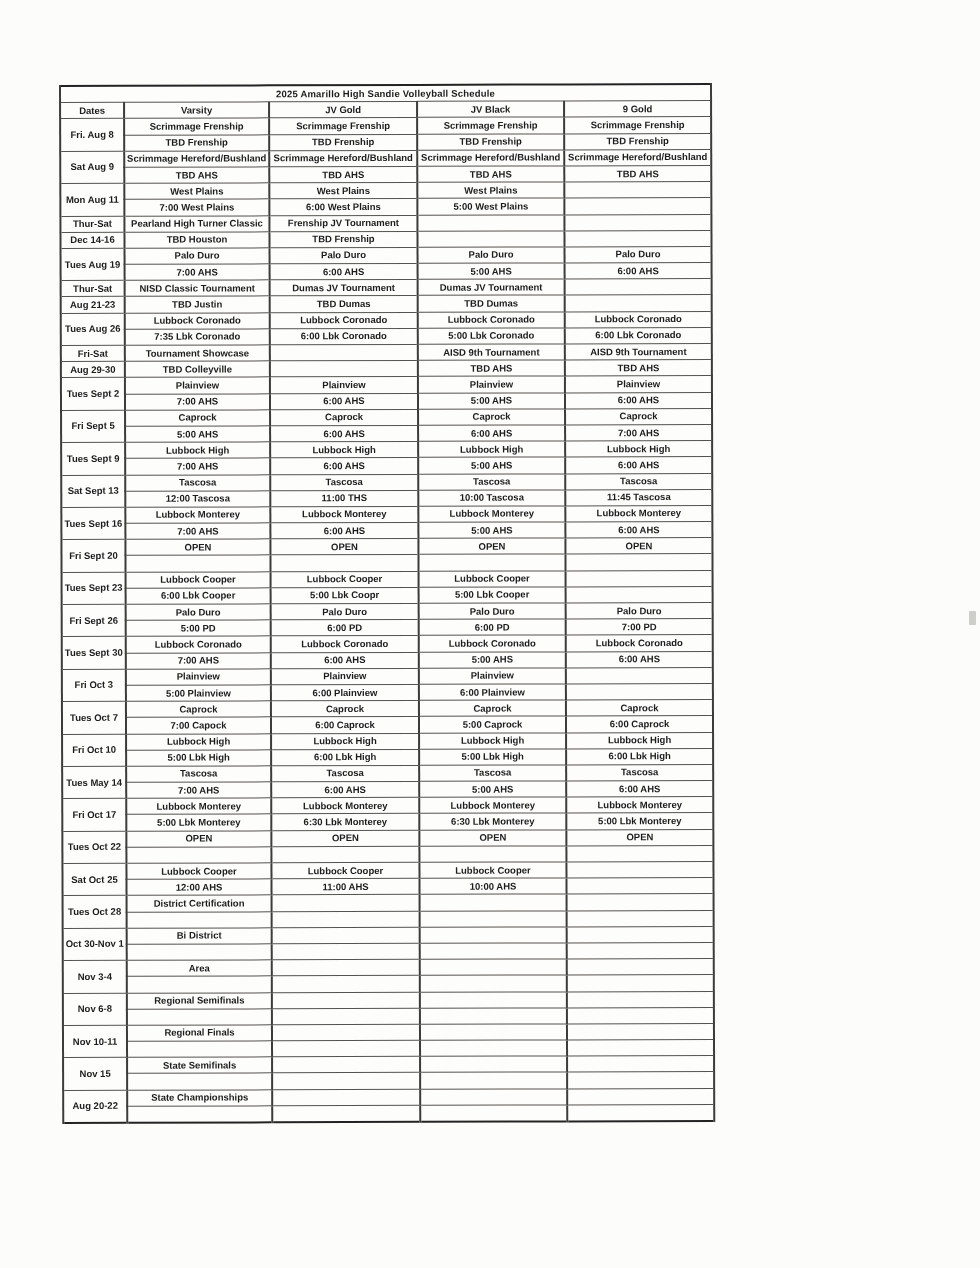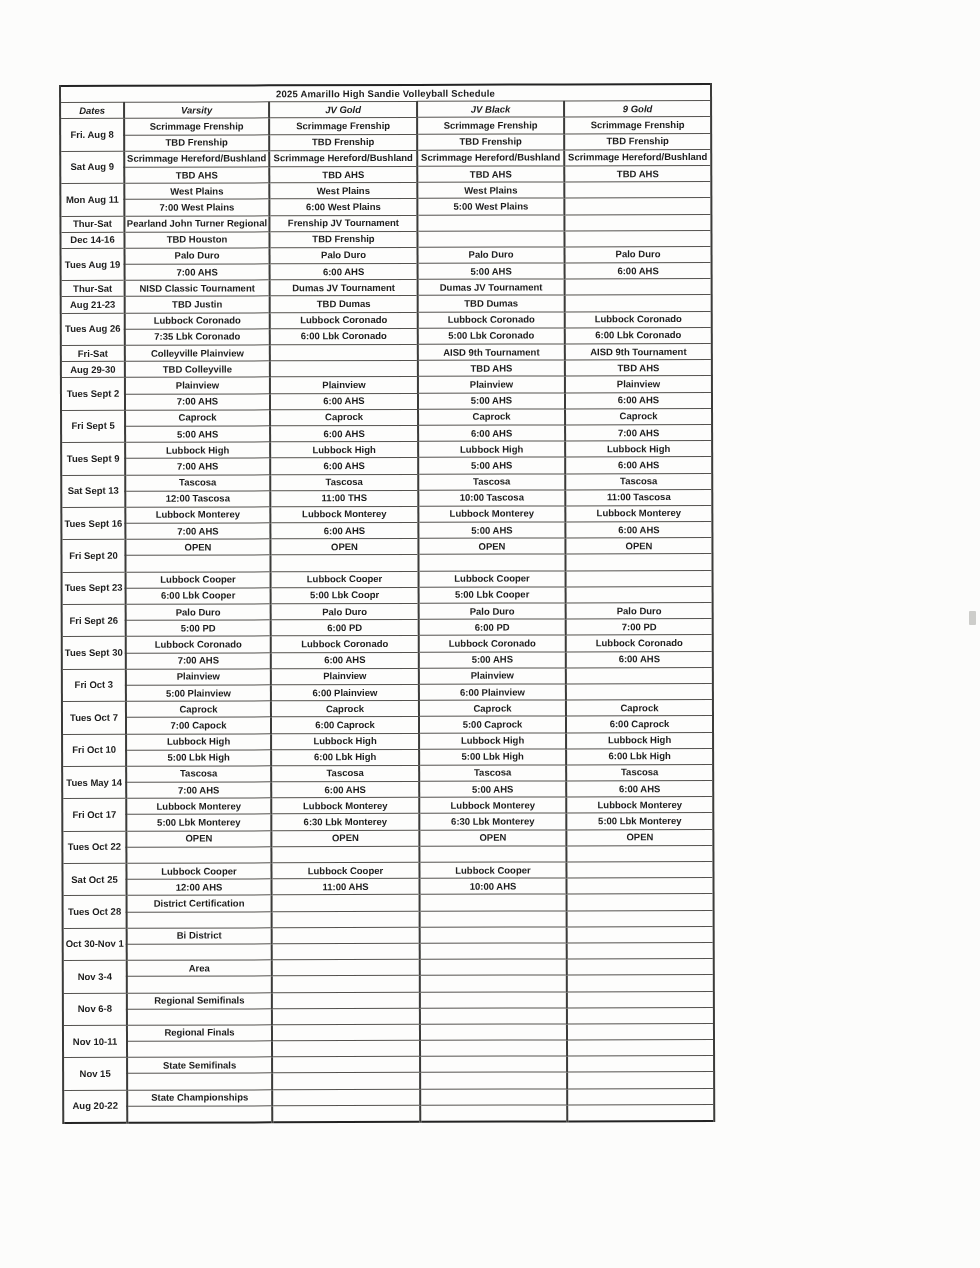--- a/index.html
+++ b/index.html
@@ -53,21 +53,20 @@
   td.title-cell {
     height: 31px;
     vertical-align: bottom;
     padding-bottom: 3px;
     font-size: 10px;
     letter-spacing: 0.2px;
   }
   td.hdr {
     height: 16px;
     font-size: 9.5px;
-    font-style: italic;
   }
   td.date-cell {
     font-size: 9px;
     padding: 0;
   }
   td.date-span {
     vertical-align: bottom;
     padding-bottom: 4px;
   }
   td.shaded {
@@ -145,21 +144,21 @@
             <td class="game-cell shaded"></td>
           </tr>
           <tr>
             <td class="game-cell">7:00 West Plains</td>
             <td class="game-cell">6:00 West Plains</td>
             <td class="game-cell">5:00 West Plains</td>
             <td class="game-cell shaded"></td>
           </tr>
           <tr>
             <td class="date-cell">Thur-Sat</td>
-            <td class="game-cell">Pearland John Turner Regional</td>
+            <td class="game-cell">Pearland High Turner Classic</td>
             <td class="game-cell">Frenship JV Tournament</td>
             <td class="game-cell shaded"></td>
             <td class="game-cell shaded"></td>
           </tr>
           <tr>
             <td class="date-cell">Dec 14-16</td>
             <td class="game-cell">TBD Houston</td>
             <td class="game-cell">TBD Frenship</td>
             <td class="game-cell shaded"></td>
             <td class="game-cell shaded"></td>
@@ -199,21 +198,21 @@
             <td class="game-cell">Lubbock Coronado</td>
           </tr>
           <tr>
             <td class="game-cell">7:35 Lbk Coronado</td>
             <td class="game-cell">6:00 Lbk Coronado</td>
             <td class="game-cell">5:00 Lbk Coronado</td>
             <td class="game-cell">6:00 Lbk Coronado</td>
           </tr>
           <tr>
             <td class="date-cell">Fri-Sat</td>
-            <td class="game-cell">Colleyville Plainview</td>
+            <td class="game-cell">Tournament Showcase</td>
             <td class="game-cell shaded"></td>
             <td class="game-cell">AISD 9th Tournament</td>
             <td class="game-cell">AISD 9th Tournament</td>
           </tr>
           <tr>
             <td class="date-cell">Aug 29-30</td>
             <td class="game-cell">TBD Colleyville</td>
             <td class="game-cell shaded"></td>
             <td class="game-cell">TBD AHS</td>
             <td class="game-cell">TBD AHS</td>
@@ -261,21 +260,21 @@
             <td class="date-cell date-span" rowspan="2">Sat Sept 13</td>
             <td class="game-cell">Tascosa</td>
             <td class="game-cell">Tascosa</td>
             <td class="game-cell">Tascosa</td>
             <td class="game-cell">Tascosa</td>
           </tr>
           <tr>
             <td class="game-cell">12:00 Tascosa</td>
             <td class="game-cell">11:00 THS</td>
             <td class="game-cell">10:00 Tascosa</td>
-            <td class="game-cell">11:00 Tascosa</td>
+            <td class="game-cell">11:45 Tascosa</td>
           </tr>
           <tr>
             <td class="date-cell date-span" rowspan="2">Tues Sept 16</td>
             <td class="game-cell">Lubbock Monterey</td>
             <td class="game-cell">Lubbock Monterey</td>
             <td class="game-cell">Lubbock Monterey</td>
             <td class="game-cell">Lubbock Monterey</td>
           </tr>
           <tr>
             <td class="game-cell">7:00 AHS</td>

